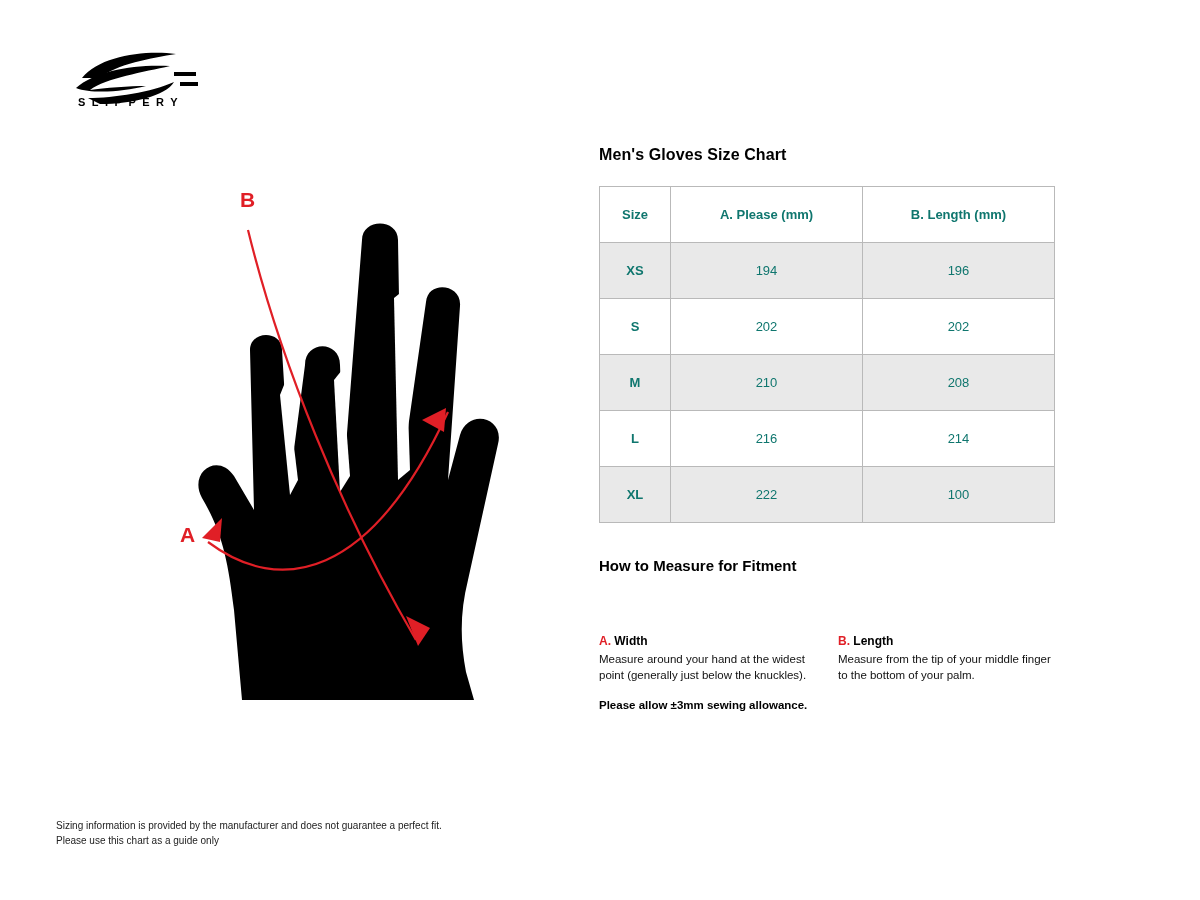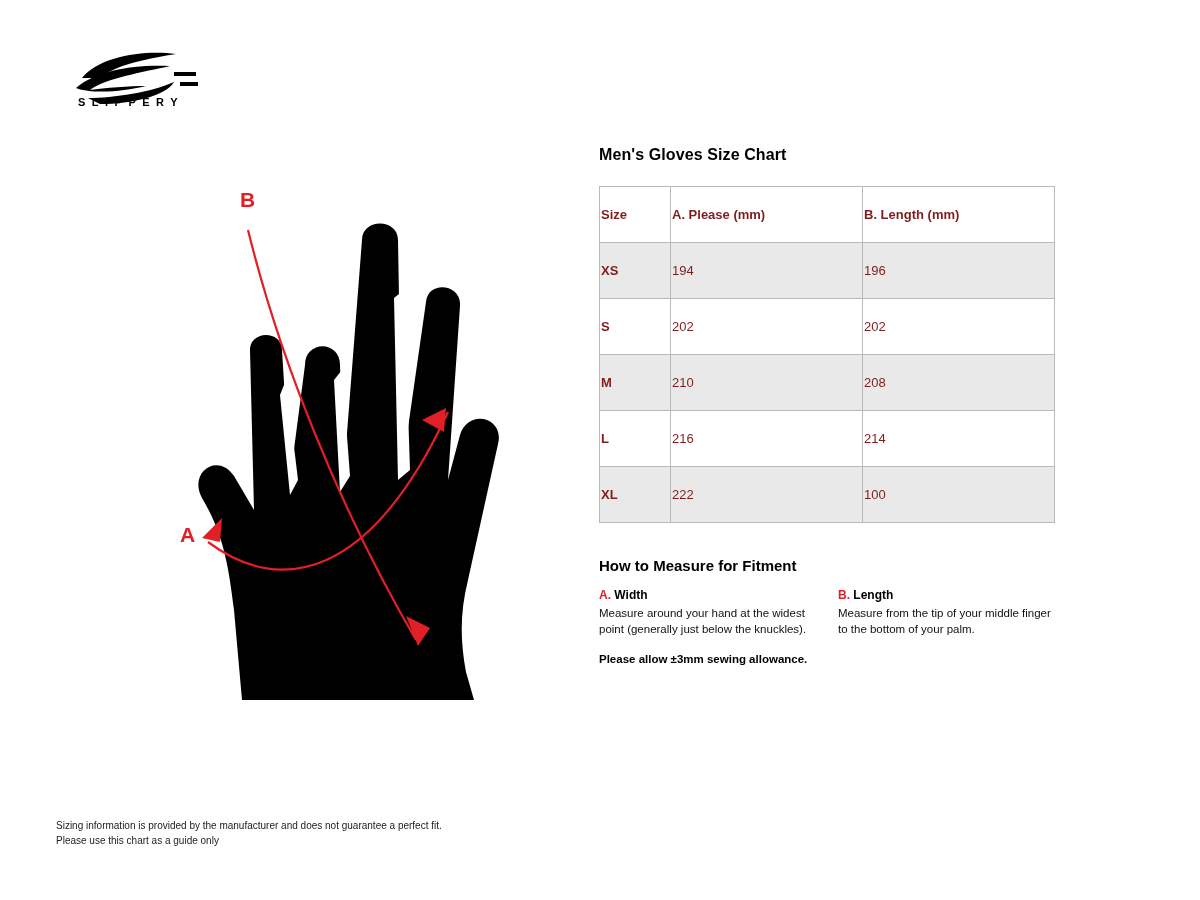--- a/index.html
+++ b/index.html
@@ -69,23 +69,23 @@
   }
 
   table#size-table {
     border-collapse: collapse;
     width: 455px;
     table-layout: fixed;
   }
   #size-table th, #size-table td {
     border: 1px solid #b9b9b9;
     height: 53px;
-    text-align: left;
+    text-align: center;
     font-size: 13px;
-    color: #7f1d1d;
+    color: #0f766e;
   }
   #size-table thead th {
     font-weight: bold;
     background: #ffffff;
     font-size: 13px;
   }
   #size-table tbody td:first-child {
     font-weight: bold;
   }
   #size-table tbody tr.shaded td {
@@ -98,21 +98,21 @@
 
   #howto-title {
     font-size: 15px;
     font-weight: bold;
     margin: 34px 0 14px 0;
   }
   #howto-grid {
     display: flex;
     gap: 24px;
   }
-  .howto-col { width: 215px; }
+  .howto-col { width: 215px; margin-top: 46px; }
   .howto-head {
     font-size: 12px;
     font-weight: bold;
     margin-bottom: 4px;
   }
   .howto-head .letter { color: #e01f26; }
   .howto-body {
     font-size: 11.5px;
     line-height: 1.35;
     color: #111;

